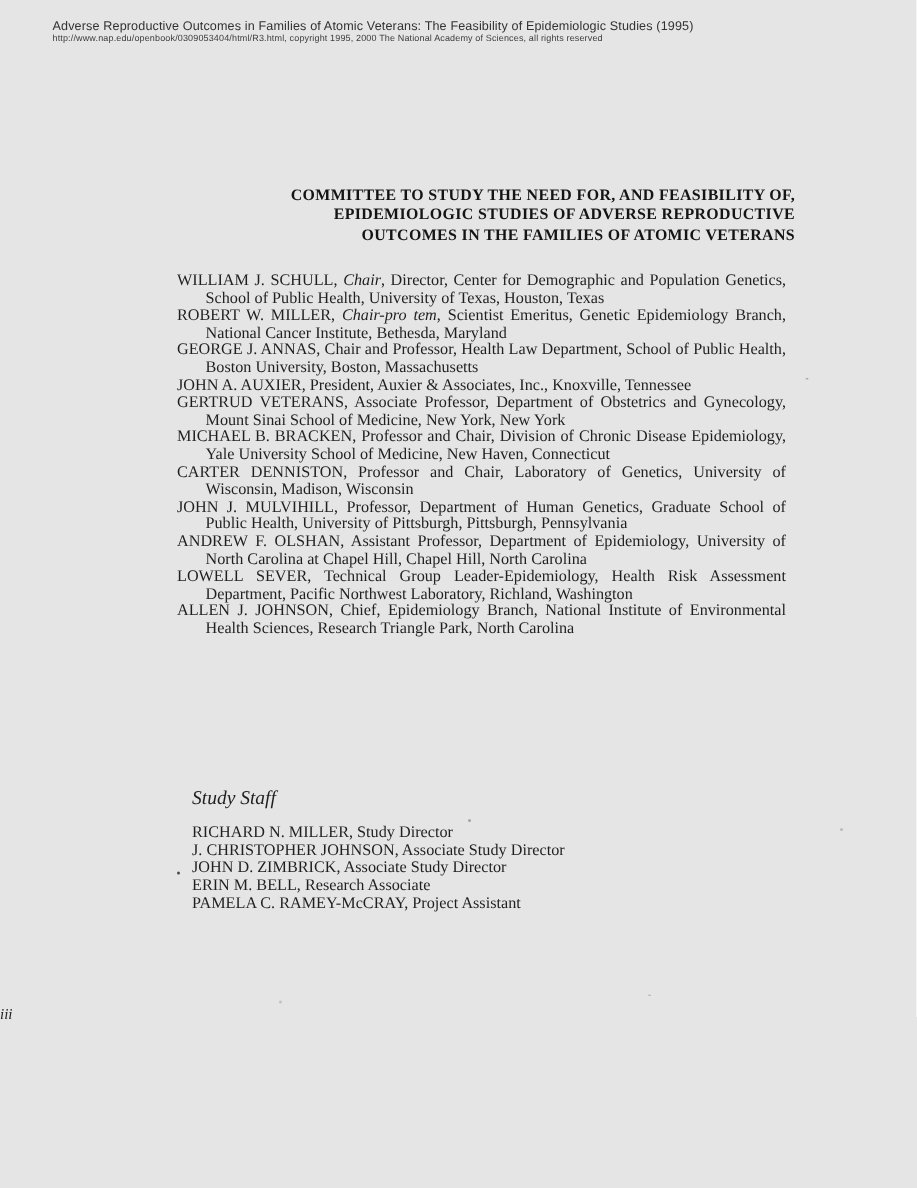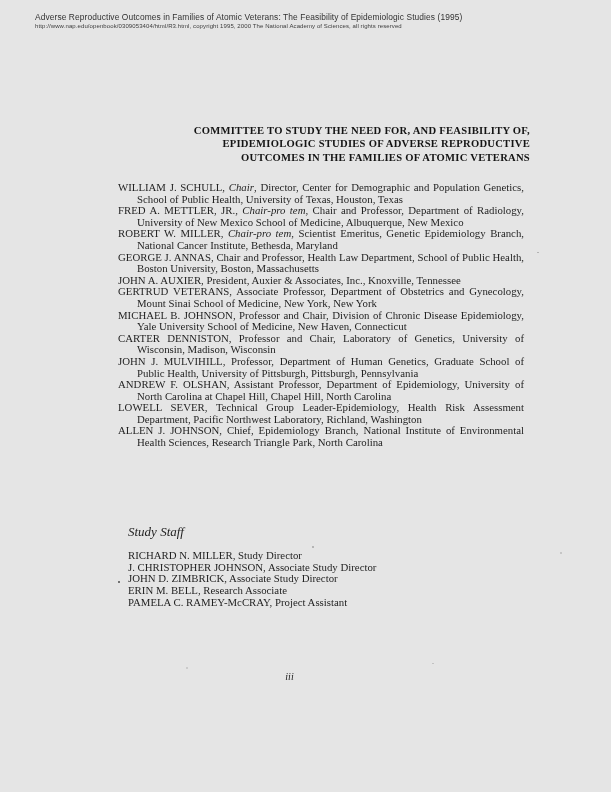--- a/index.html
+++ b/index.html
@@ -92,21 +92,21 @@
     line-height: 11.7px;
   }
   .staff-list p.staff-row { margin: 0; }
 
   
   .page-number {
     position: absolute;
     left: 0;
     top: 671px;
     width: 579px;
-    text-align: center;
+    text-align: left;
     font-style: italic;
     font-size: 10px;
     color: #222222;
   }
 
   
   .speck {
     position: absolute;
     background: #6f6f6f;
     border-radius: 50%;
@@ -128,26 +128,25 @@
     <div class="book-title-line">Adverse Reproductive Outcomes in Families of Atomic Veterans: The Feasibility of Epidemiologic Studies (1995)</div>
     <div class="source-line">http://www.nap.edu/openbook/0309053404/html/R3.html, copyright 1995, 2000 The National Academy of Sciences, all rights reserved</div>
   </div>
 
   <h1 class="committee-heading">COMMITTEE TO STUDY THE NEED FOR, AND FEASIBILITY OF,
 EPIDEMIOLOGIC STUDIES OF ADVERSE REPRODUCTIVE
 OUTCOMES IN THE FAMILIES OF ATOMIC VETERANS</h1>
 
   <div class="committee-list">
       <p class="member"><span>WILLIAM J. SCHULL</span>, <span class="italic">Chair</span>, Director, Center for Demographic and Population Genetics, School of Public Health, University of Texas, Houston, Texas</p>
-      <p class="member"><span>FRED A. METTLER, JR.</span>, <span class="italic">Chair-pro tem</span>, Chair and Professor, Department of Radiology, University of New Mexico School of Medicine, Albuquerque, New Mexico</p>
       <p class="member"><span>ROBERT W. MILLER</span>, <span class="italic">Chair-pro tem</span>, Scientist Emeritus, Genetic Epidemiology Branch, National Cancer Institute, Bethesda, Maryland</p>
       <p class="member"><span>GEORGE J. ANNAS</span>, Chair and Professor, Health Law Department, School of Public Health, Boston University, Boston, Massachusetts</p>
       <p class="member"><span>JOHN A. AUXIER</span>, President, Auxier &amp; Associates, Inc., Knoxville, Tennessee</p>
       <p class="member"><span>GERTRUD VETERANS</span>, Associate Professor, Department of Obstetrics and Gynecology, Mount Sinai School of Medicine, New York, New York</p>
-      <p class="member"><span>MICHAEL B. JOHNSON</span>, Professor and Chair, Division of Chronic Disease Epidemiology, Yale University School of Medicine, New Haven, Connecticut</p>
+      <p class="member"><span>MICHAEL B. BRACKEN</span>, Professor and Chair, Division of Chronic Disease Epidemiology, Yale University School of Medicine, New Haven, Connecticut</p>
       <p class="member"><span>CARTER DENNISTON</span>, Professor and Chair, Laboratory of Genetics, University of Wisconsin, Madison, Wisconsin</p>
       <p class="member"><span>JOHN J. MULVIHILL</span>, Professor, Department of Human Genetics, Graduate School of Public Health, University of Pittsburgh, Pittsburgh, Pennsylvania</p>
       <p class="member"><span>ANDREW F. OLSHAN</span>, Assistant Professor, Department of Epidemiology, University of North Carolina at Chapel Hill, Chapel Hill, North Carolina</p>
       <p class="member"><span>LOWELL SEVER</span>, Technical Group Leader-Epidemiology, Health Risk Assessment Department, Pacific Northwest Laboratory, Richland, Washington</p>
       <p class="member"><span>ALLEN J. JOHNSON</span>, Chief, Epidemiology Branch, National Institute of Environmental Health Sciences, Research Triangle Park, North Carolina</p>
     </div>
 
   <h2 class="staff-heading">Study Staff</h2>
 
   <div class="staff-list">

